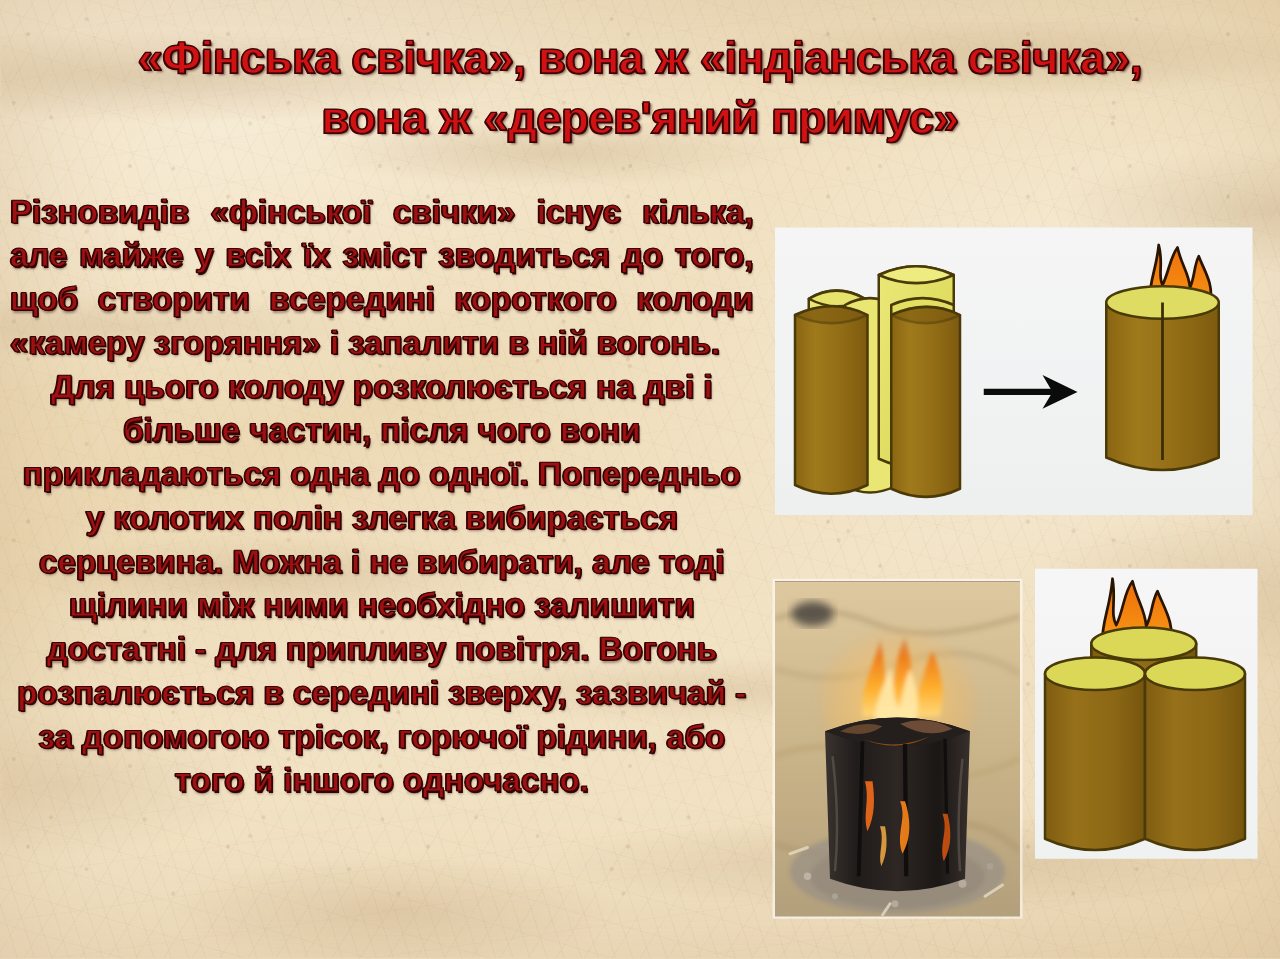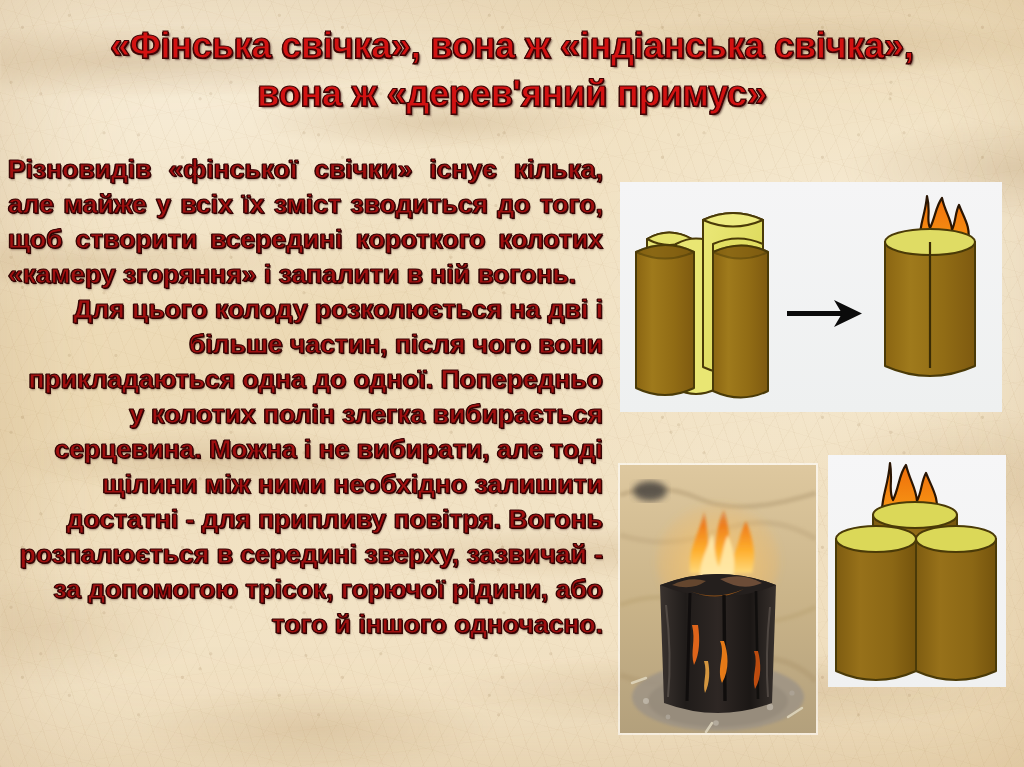--- a/index.html
+++ b/index.html
@@ -114,21 +114,21 @@
     text-shadow:
        1px 1px 0 #320505,
       -1px 0 0 #320505,
        1px 2px 2px rgba(40,8,8,.40);
   }
   #body-text p {
     margin: 0;
     text-align: justify;
     text-justify: inter-word;
   }
-  #body-text p.last-left { text-align: right; }
+  #body-text p.last-left { text-align: center; }
 
   
   .panel {
     position: absolute;
     background: #f4f4f4;
     overflow: hidden;
   }
   #fig-split {
     left: 620px;
     top: 182px;
@@ -166,21 +166,21 @@
   <div class="bg-layer bg-base"></div>
   <div class="bg-layer bg-veins"></div>
   <div class="bg-layer bg-fibers"></div>
   <div class="bg-layer bg-speck"></div>
   <div class="bg-layer bg-vignette"></div>
 
   <div id="title">«Фінська свічка», вона ж «індіанська свічка»,
 вона ж «дерев'яний примус»</div>
 
   <div id="body-text">
-    <p>Різновидів «фінської свічки» існує кілька, але майже у всіх їх зміст зводиться до того, щоб створити всередині короткого колотих «камеру згоряння» і запалити в ній вогонь.</p>
+    <p>Різновидів «фінської свічки» існує кілька, але майже у всіх їх зміст зводиться до того, щоб створити всередині короткого колоди «камеру згоряння» і запалити в ній вогонь.</p>
     <p class="last-left">Для цього колоду розколюється на дві і більше частин, після чого вони прикладаються одна до одної. Попередньо у колотих полін злегка вибирається серцевина. Можна і не вибирати, але тоді щілини між ними необхідно залишити достатні - для припливу повітря. Вогонь розпалюється в середині зверху, зазвичай - за допомогою трісок, горючої рідини, або того й іншого одночасно.</p>
   </div>
 
   <div class="panel" id="fig-split">
     <svg class="fig-svg" viewBox="0 0 382 230" preserveAspectRatio="none">
       <defs>
         <linearGradient id="logSide" x1="0" y1="0" x2="1" y2="0">
           <stop offset="0" stop-color="#8a6512"></stop>
           <stop offset=".28" stop-color="#9f7a1c"></stop>
           <stop offset=".65" stop-color="#916c15"></stop>

